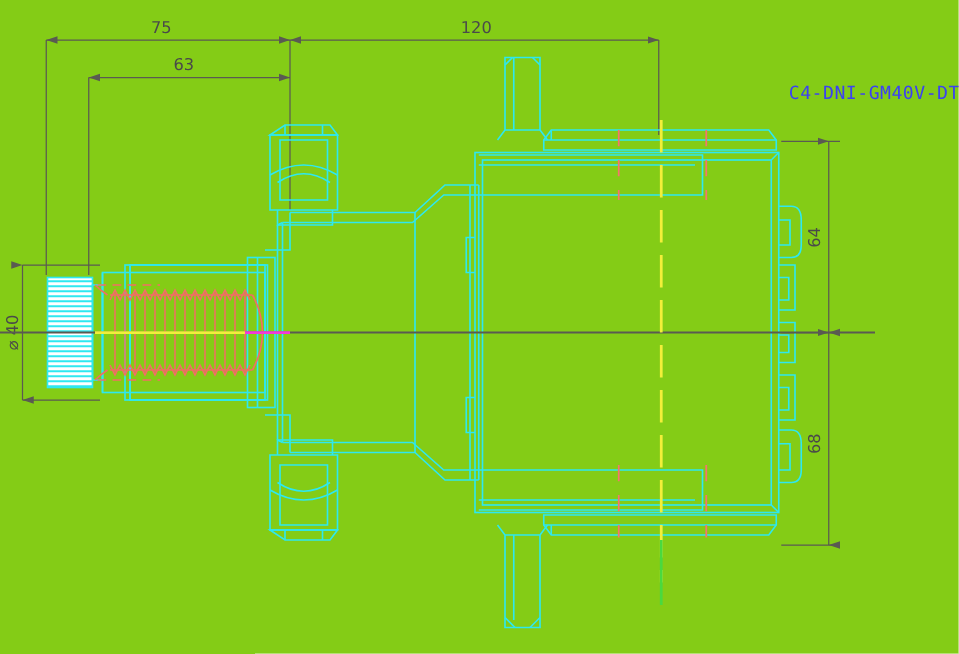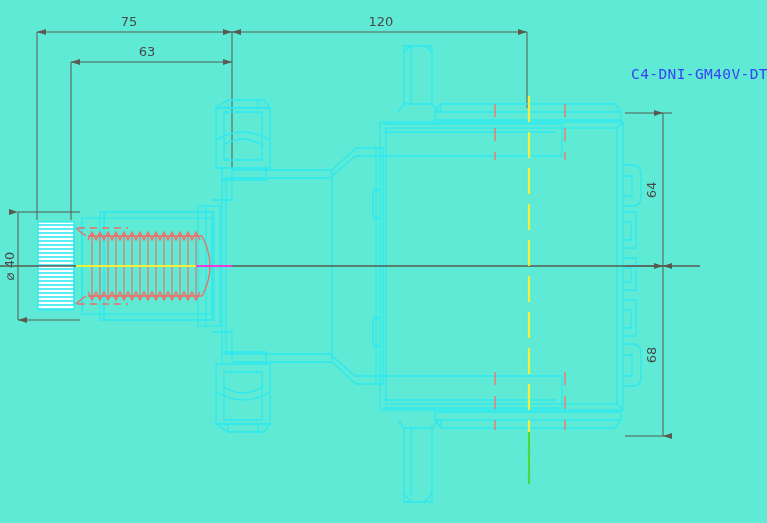--- a/index.html
+++ b/index.html
@@ -4,21 +4,21 @@
 <style>
   html, body {
     margin: 0;
     padding: 0;
     background: #ffffff;
   }
   #cad-root {
     position: relative;
     width: 767px;
     height: 523px;
-    background: #5eead4;
+    background: #84cc16;
     overflow: hidden;
     font-family: "DejaVu Sans Mono", monospace;
   }
   #cad-svg {
     position: absolute;
     left: 0;
     top: 0;
     width: 767px;
     height: 523px;
     display: block;

